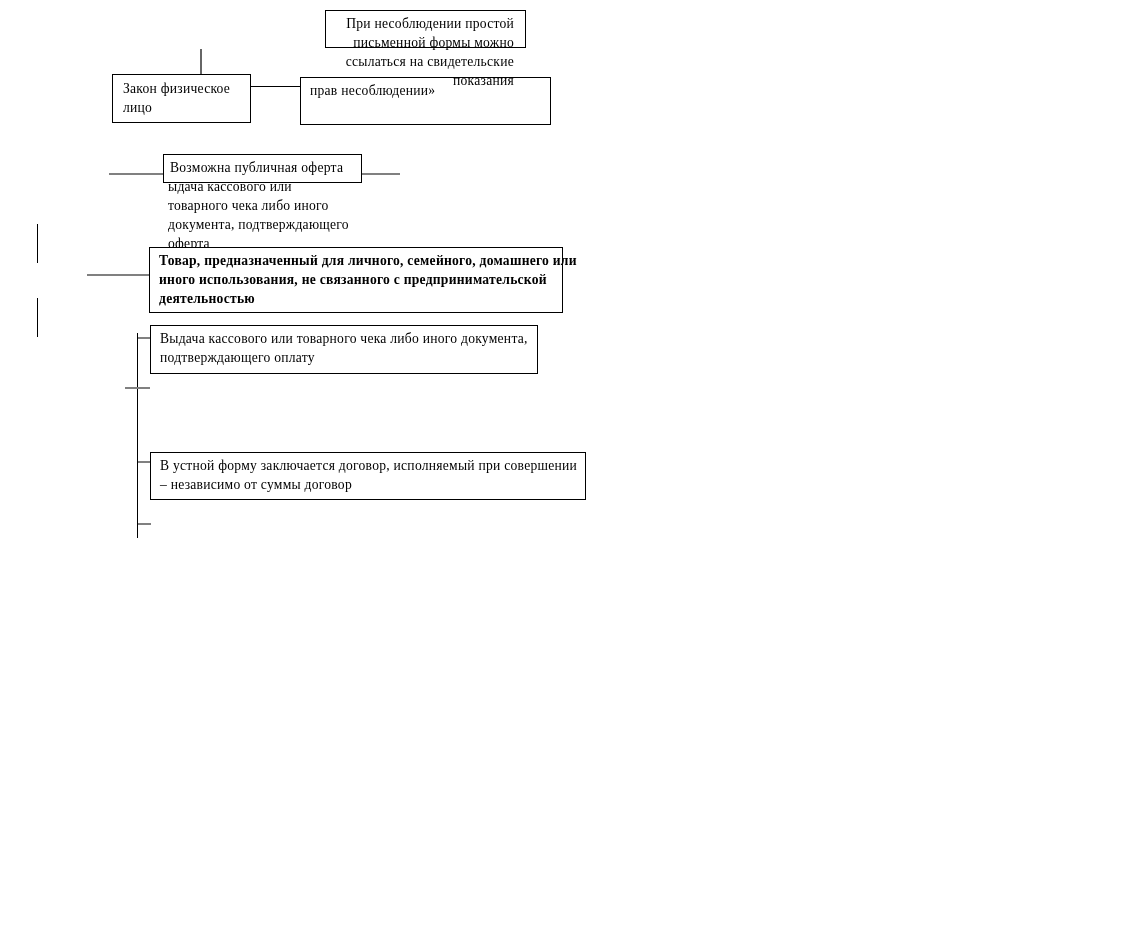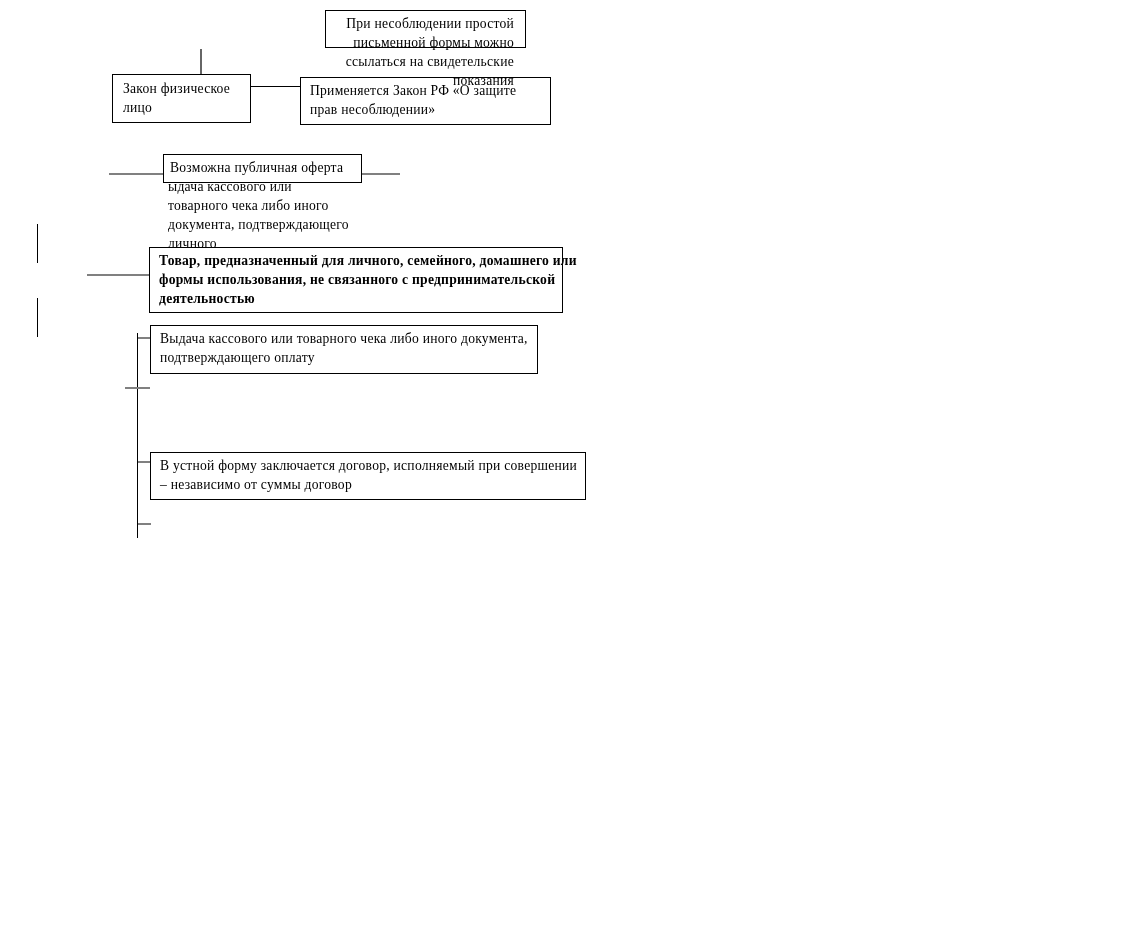--- a/index.html
+++ b/index.html
@@ -51,40 +51,39 @@
   <div class="vline" style="left:136.5px;top:333px;height:205px;width:1.5px;"></div>
   <div class="hline" style="left:138px;top:336.5px;width:13px;"></div>
   <div class="hline" style="left:125px;top:387px;width:25px;"></div>
   <div class="hline" style="left:138px;top:460.5px;width:13px;"></div>
   <div class="hline" style="left:138px;top:523px;width:13px;"></div>
 
   <div class="overflow-under" style="left:168px;top:177px;">
     <div class="tline">ыдача кассового или</div>
     <div class="tline">товарного чека либо иного</div>
     <div class="tline">документа, подтверждающего</div>
-    <div class="tline">личного</div>
+    <div class="tline">оферта</div>
   </div>
 
   <div class="tbox" style="left:112px;top:74px;width:139px;height:49px;padding:4px 10px;">
     <div class="tline">Закон физическое</div>
     <div class="tline">лицо</div>
   </div>
 
   <div class="tbox" style="left:300px;top:77px;width:251px;height:48px;padding:3px 9px;">
-    <div class="tline">Применяется Закон РФ «О защите</div>
     <div class="tline">прав несоблюдении»</div>
   </div>
 
   <div class="tbox tbox--offer" style="left:163px;top:154px;width:199px;height:29px;padding:3px 6px;">
     <div class="tline">Возможна публичная оферта</div>
   </div>
 
   <div class="tbox" style="left:149px;top:247px;width:414px;height:66px;padding:3px 9px;font-weight:bold;">
     <div class="tline">Товар, предназначенный для личного, семейного, домашнего или</div>
-    <div class="tline">формы использования, не связанного с предпринимательской</div>
+    <div class="tline">иного использования, не связанного с предпринимательской</div>
     <div class="tline">деятельностью</div>
   </div>
 
   <div class="tbox" style="left:150px;top:325px;width:388px;height:49px;padding:3px 9px;">
     <div class="tline">Выдача кассового или товарного чека либо иного документа,</div>
     <div class="tline">подтверждающего оплату</div>
   </div>
 
   <div class="tbox" style="left:150px;top:452px;width:436px;height:48px;padding:3px 9px;">
     <div class="tline">В устной форму заключается договор, исполняемый при совершении</div>

